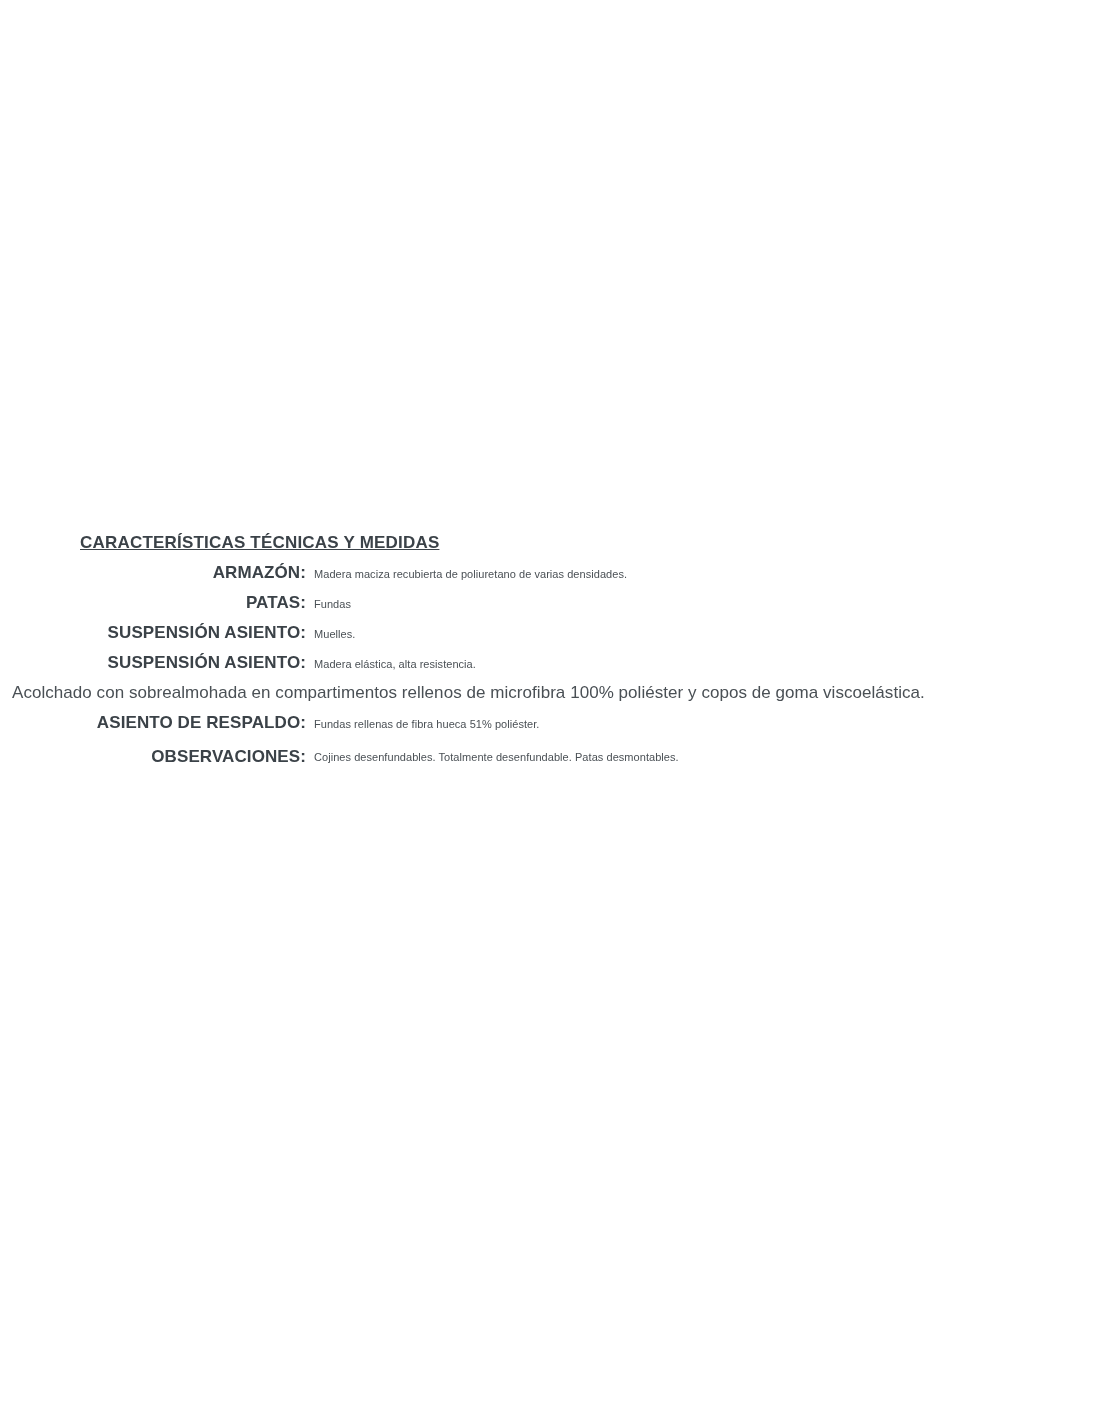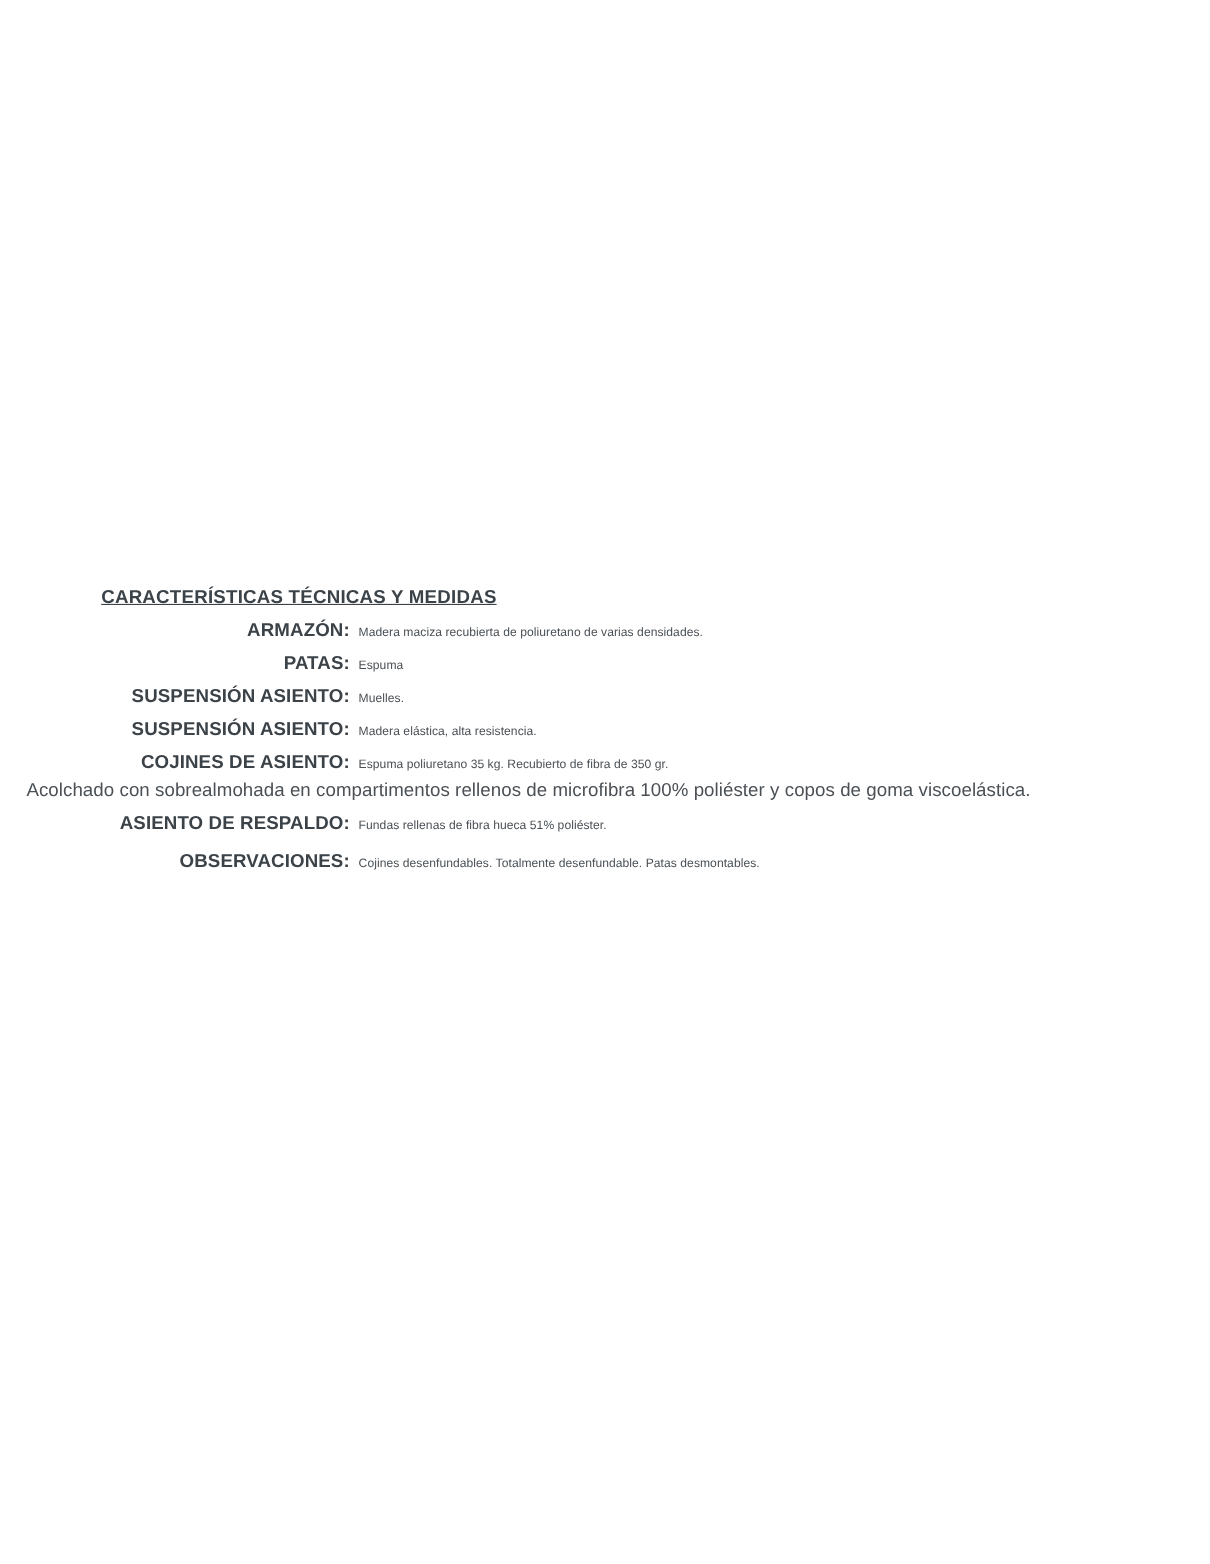--- a/index.html
+++ b/index.html
@@ -16,21 +16,21 @@
   }
   .page {
     position: relative;
     width: 1100px;
     height: 1422px;
     box-sizing: border-box;
   }
   .spec-block {
     position: absolute;
     top: 533px;
-    left: 12px;
+    left: 0;
     width: 953px;
   }
   .spec-title {
     font-size: 17px;
     font-weight: bold;
     color: #3b4248;
     text-decoration: underline;
     letter-spacing: 0.2px;
     margin: 0 0 10px 80px;
   }
@@ -66,55 +66,52 @@
     text-align: left;
     margin: 0 0 10px 0;
     padding: 0 12px;
     letter-spacing: 0.05px;
   }
   .row-tight {
     margin-bottom: 6px;
   }
   .row-gap-top {
     margin-top: 14px;
+    align-items: center;
   }
 </style>
 </head>
 <body>
 
 <div class="page">
 
   <div class="spec-block">
 
     <h2 class="spec-title">CARACTERÍSTICAS TÉCNICAS Y MEDIDAS</h2>
 
     <div class="spec-row">
       <div class="spec-label">ARMAZÓN:</div>
       <div class="spec-value">Madera maciza recubierta de poliuretano de varias densidades.</div>
     </div>
 
     <div class="spec-row">
       <div class="spec-label">PATAS:</div>
-      <div class="spec-value">Espuma</div>
+      <div class="spec-value">Fundas</div>
     </div>
 
     <div class="spec-row">
       <div class="spec-label">SUSPENSIÓN ASIENTO:</div>
       <div class="spec-value">Muelles.</div>
     </div>
 
     <div class="spec-row">
       <div class="spec-label">SUSPENSIÓN ASIENTO:</div>
       <div class="spec-value">Madera elástica, alta resistencia.</div>
     </div>
 
-    <div class="spec-row row-tight">
-      <div class="spec-label">COJINES DE ASIENTO:</div>
-      <div class="spec-value">Espuma poliuretano 35 kg. Recubierto de fibra de 350 gr.</div>
-    </div>
 
     <p class="spec-note">Acolchado con sobrealmohada en compartimentos rellenos de microfibra 100% poliéster y copos de goma viscoelástica.</p>
 
     <div class="spec-row">
       <div class="spec-label">ASIENTO DE RESPALDO:</div>
       <div class="spec-value">Fundas rellenas de fibra hueca 51% poliéster.</div>
     </div>
 
     <div class="spec-row row-gap-top">
       <div class="spec-label">OBSERVACIONES:</div>

